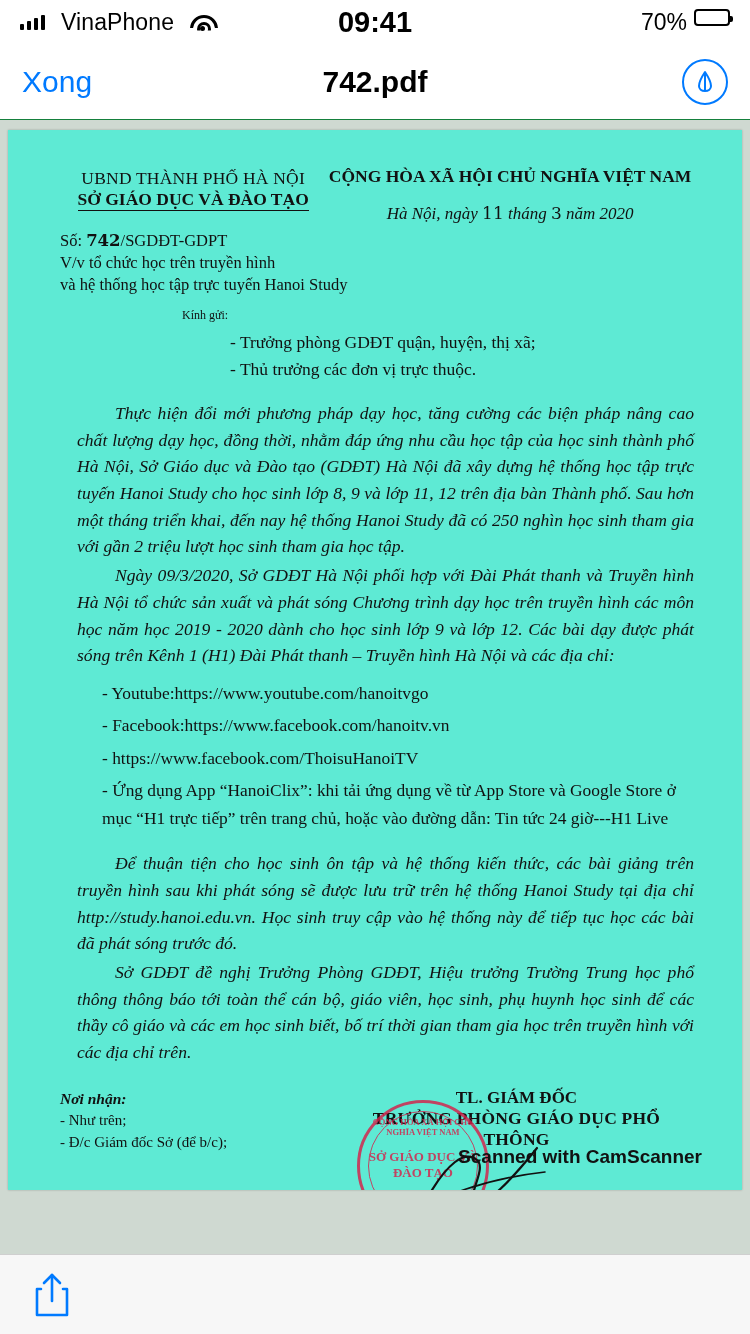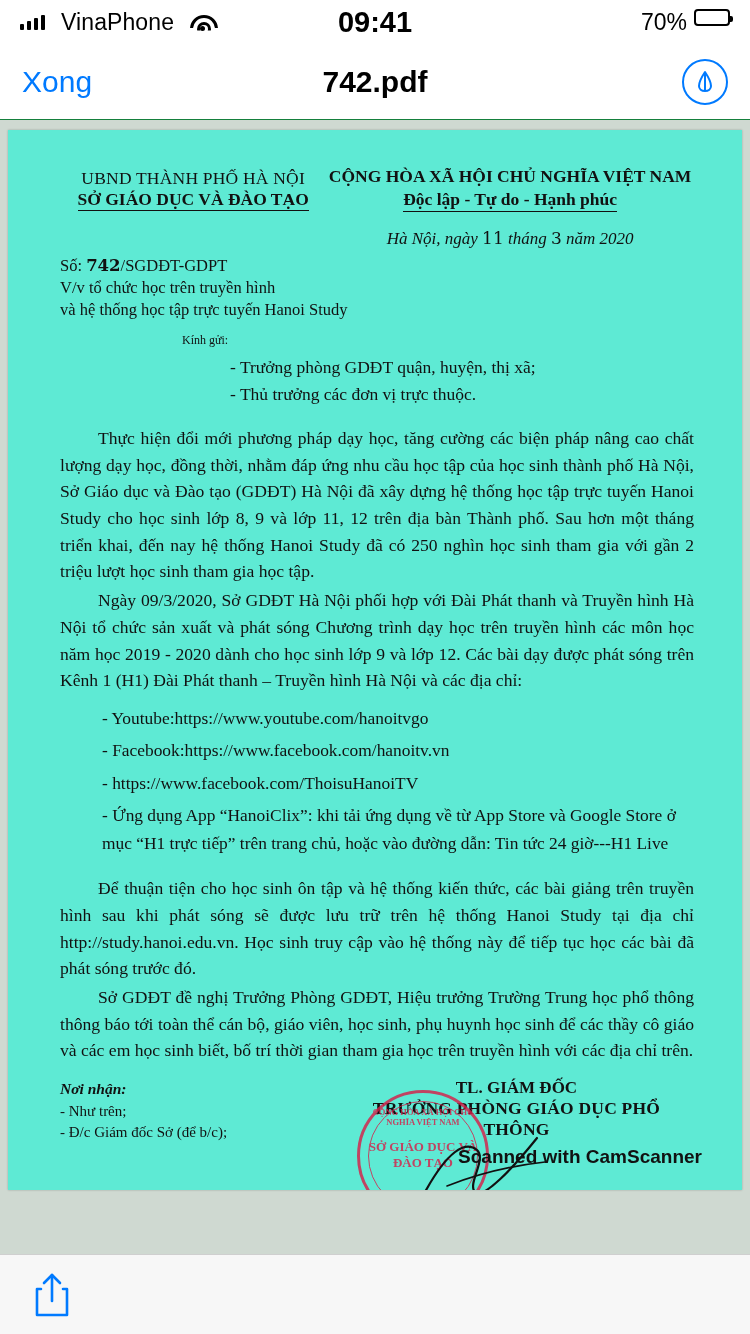--- a/index.html
+++ b/index.html
@@ -130,25 +130,25 @@
   .hdr-date .hand { font-family: "DejaVu Serif", serif; font-style: normal; }
 
   .so-block { margin-top: 6px; font-size: 16.5px; line-height: 1.32; }
   .so-block .num { font-family: "DejaVu Serif", serif; font-weight: bold; }
   .so-block .vv { display: block; }
 
   .kinh-gui { margin-top: 13px; font-size: 12px; padding-left: 122px; }
   .recipients { margin-top: 6px; font-size: 17.5px; padding-left: 170px; line-height: 1.5; }
 
   .body-text { margin-top: 18px; font-size: 17.6px; line-height: 1.52; text-align: justify; }
-  .body-text p { margin: 0 0 2px 0; text-indent: 38px; }
+  .body-text p { margin: 0 0 2px 17px; text-indent: 38px; font-style: italic; }
   .link-list { margin: 10px 0 10px 0; font-size: 17.4px; line-height: 1.62; padding-left: 42px; }
   .link-list div { margin-bottom: 4px; }
 
-  .sign-area { margin-top: 14px; display: flex; position: relative; }
+  .sign-area { margin-top: 22px; display: flex; position: relative; }
   .noi-nhan { width: 44%; font-size: 15px; line-height: 1.45; }
   .noi-nhan .t { font-style: italic; font-weight: bold; font-size: 15.5px; }
   .sign-right { width: 56%; text-align: center; position: relative; }
   .sign-right .r1 { font-size: 17px; font-weight: bold; }
   .sign-right .r2 { font-size: 17.5px; font-weight: bold; letter-spacing: .2px; }
 
   .stamp {
     position: absolute;
     left: 18px; top: 12px;
     width: 132px; height: 132px;
@@ -228,21 +228,20 @@
   <div class="page">
     <div class="page-inner">
 
       <div class="doc-header">
         <div class="hdr-left">
           <div class="hdr-line1">UBND THÀNH PHỐ HÀ NỘI</div>
           <div class="hdr-line2"><u>SỞ GIÁO DỤC VÀ ĐÀO TẠO</u></div>
         </div>
         <div class="hdr-right">
           <div class="hdr-r1">CỘNG HÒA XÃ HỘI CHỦ NGHĨA VIỆT NAM</div>
-          <div class="hdr-r2">Độc lập - Tự do - Hạnh phúc</div>
           <div class="hdr-date">
             <span>Hà Nội, ngày</span>
             <span class="hand">11</span>
             <span>tháng</span>
             <span class="hand">3</span>
             <span>năm 2020</span>
           </div>
         </div>
       </div>
 

